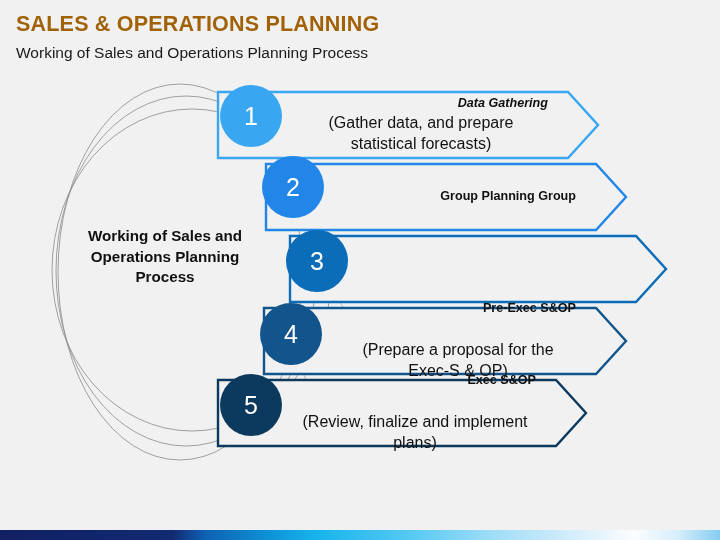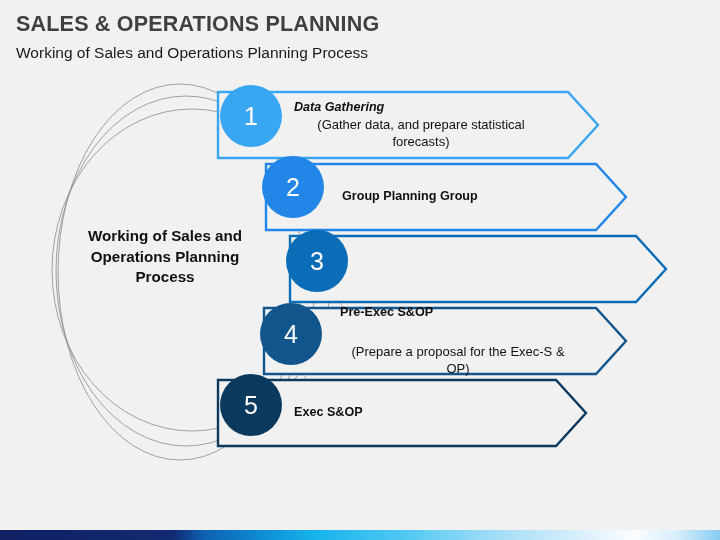--- a/index.html
+++ b/index.html
@@ -26,21 +26,21 @@
   
   #header {
     position: absolute;
     left: 16px;
     top: 12px;
     width: 560px;
   }
   #slide-title {
     font-size: 21.5px;
     font-weight: bold;
-    color: #404040;
+    color: #a16207;
     letter-spacing: 0.2px;
     line-height: 1.15;
     white-space: nowrap;
   }
   #slide-subtitle {
     margin-top: 6px;
     font-size: 15.5px;
     color: #1a1a1a;
     line-height: 1.28;
     width: 360px;
@@ -92,35 +92,35 @@
     height: 100%;
   }
   .chev-text {
     position: absolute;
     left: 0;
     top: 0;
     width: 100%;
     height: 100%;
     display: flex;
     flex-direction: column;
-    align-items: flex-start;
+    align-items: flex-end;
     justify-content: center;
     text-align: center;
     box-sizing: border-box;
     padding-left: 78px;
     padding-right: 52px;
   }
   .chev-title {
     font-size: 12.6px;
     font-weight: bold;
     color: #101010;
     line-height: 1.2;
   }
   .chev-sub {
-    font-size: 13px;
+    font-size: 16px;
     color: #121212;
     line-height: 1.26;
     margin-top: 2px;
   }
   .row.spaced .chev-sub { margin-top: 24px; }
   .chev-title.italic { font-style: italic; }
 
   .circle {
     position: absolute;
     border-radius: 50%;
@@ -227,20 +227,21 @@
     </div>
 
     <div class="row spaced" id="row-4" style="left:216px; top:296px; width:372px;">
       <div class="chevron-wrap">
         <svg viewBox="0 0 372 70" preserveAspectRatio="none" xmlns="http://www.w3.org/2000/svg">
           <polygon points="2,2 340,2 370,35 340,68 2,68" fill="#f1f1f1" stroke="#0c3a5e" stroke-width="2.4"></polygon>
         </svg>
       </div>
       <div class="chev-text">
         <div class="chev-title">Exec S&amp;OP</div>
+        <div class="chev-sub">(Review, finalize and implement plans)</div>
       </div>
       <div class="circle" style="left:4px; top:-4px; width:62px; height:62px; background:#0c3a5e;">
         <span>5</span>
       </div>
     </div>
 
   </div>
 
   <div id="bottom-bar" style="background: linear-gradient(to right, #112063 0%, #122a72 24%, #0e62b4 28.5%, #0e7fc8 34%, #0f9bdd 39%, #18b4ec 44%, #4fc8f2 56%, #9ddcf7 68%, #d6eefb 80%, #fbfdff 88%, #d8eefb 94%, #86cdf2 100%);"></div>
 

